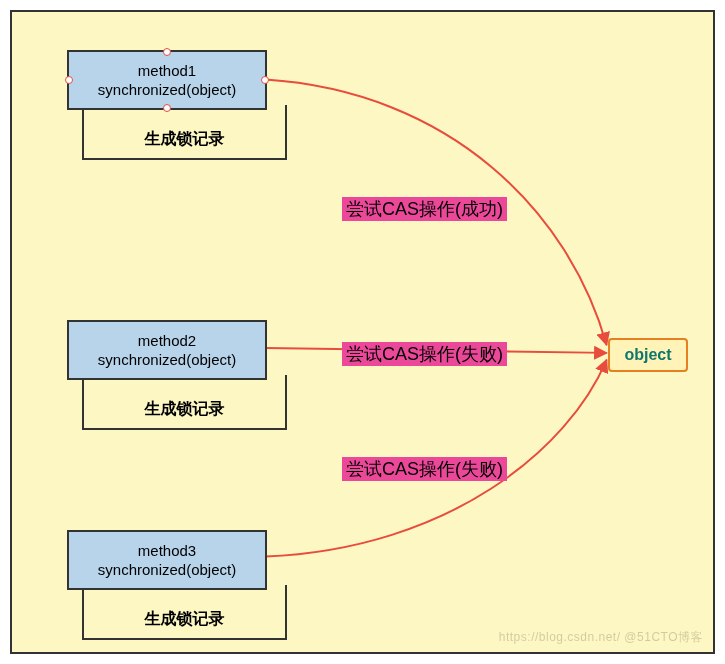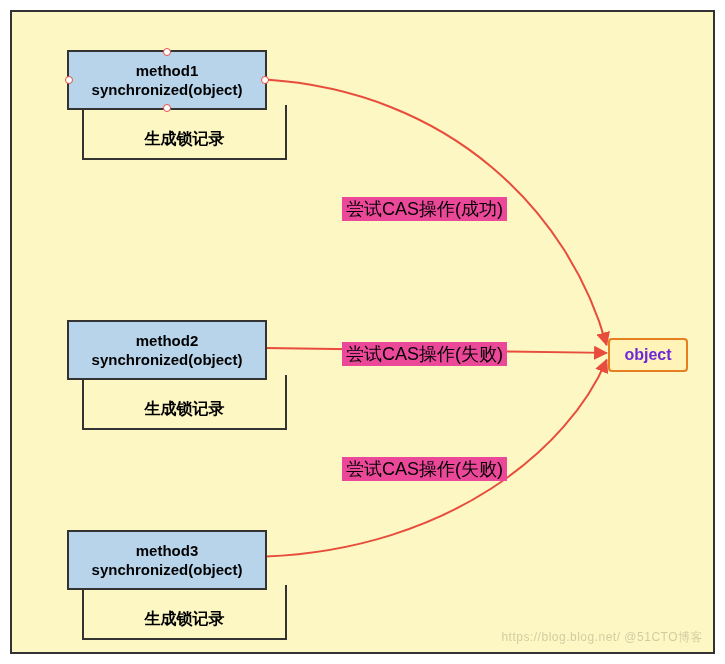--- a/index.html
+++ b/index.html
@@ -46,21 +46,21 @@
   top: 0;
   width: 200px;
   height: 60px;
   background: #b8d4ea;
   border: 2px solid #333;
   display: flex;
   flex-direction: column;
   align-items: center;
   justify-content: center;
   font-size: 15px;
-  font-weight: bold;
+  font-weight: normal;
   line-height: 1.3;
   z-index: 2;
 }
 .sel-dot {
   position: absolute;
   width: 8px;
   height: 8px;
   background: #fff;
   border: 1px solid #e74c3c;
   border-radius: 50%;
@@ -74,21 +74,21 @@
   width: 80px;
   height: 34px;
   background: #fff3b8;
   border: 2px solid #e67e22;
   border-radius: 4px;
   display: flex;
   align-items: center;
   justify-content: center;
   font-size: 16px;
   font-weight: bold;
-  color: #6d28d9;
+  color: #0f766e;
   z-index: 2;
 }
 .edge-label {
   position: absolute;
   font-size: 18px;
   font-weight: normal;
   background: #ec4899;
   padding: 0 4px;
   white-space: nowrap;
   z-index: 3;
@@ -162,14 +162,14 @@
   </div>
 
   <div class="object-box">
     <span>object</span>
   </div>
 
   <div class="edge-label" style="left:330px; top:185px;">尝试CAS操作(成功)</div>
   <div class="edge-label" style="left:330px; top:330px;">尝试CAS操作(失败)</div>
   <div class="edge-label" style="left:330px; top:445px;">尝试CAS操作(失败)</div>
 
-  <div class="watermark">https://blog.blog.net/   @51CTO博客</div>
+  <div class="watermark">https://blog.csdn.net/   @51CTO博客</div>
 </div>
 
 </body></html>

